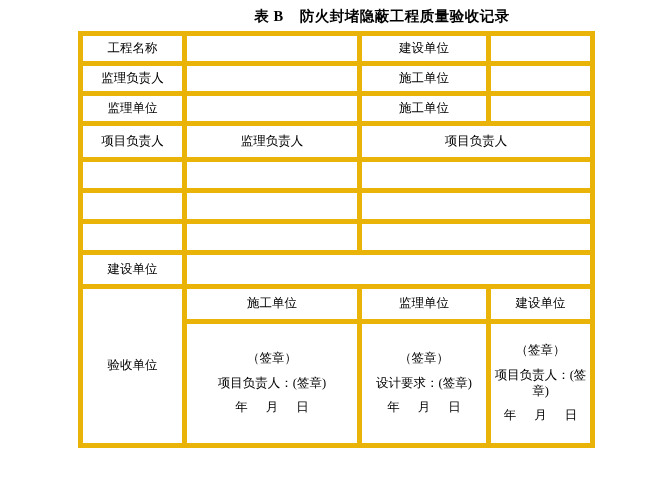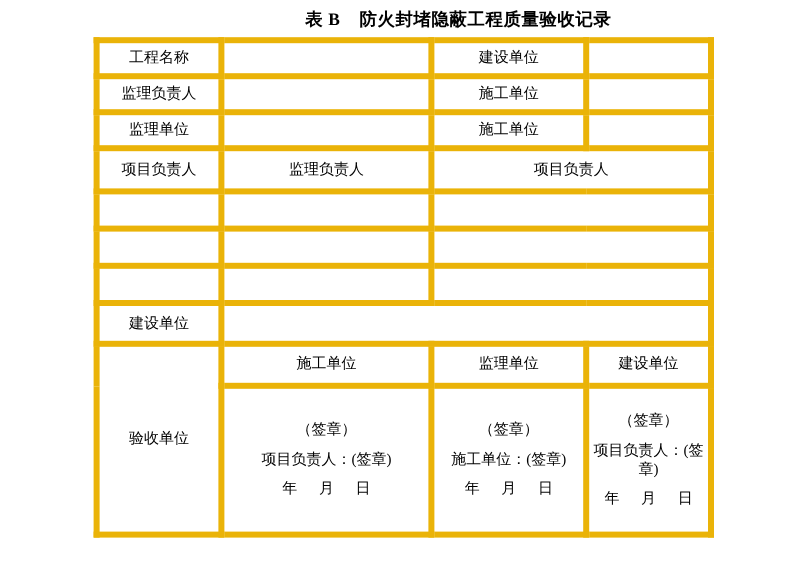--- a/index.html
+++ b/index.html
@@ -168,21 +168,21 @@
       <tr class="r-sign">
         <td class="sign-cell">
           <span class="line">（签章）</span>
           <span class="line">项目负责人：(签章)</span>
           <span class="line date">
             <span class="date-span"><span class="d">年</span><span class="d">月</span><span class="d">日</span></span>
           </span>
         </td>
         <td class="sign-cell">
           <span class="line">（签章）</span>
-          <span class="line">施工单位：(签章)</span>
+          <span class="line">设计要求：(签章)</span>
           <span class="line date">
             <span class="date-span"><span class="d">年</span><span class="d">月</span><span class="d">日</span></span>
           </span>
         </td>
         <td class="sign-cell">
           <span class="line">（签章）</span>
           <span class="line">项目负责人：(签章)</span>
           <span class="line date">
             <span class="date-span"><span class="d">年</span><span class="d">月</span><span class="d">日</span></span>
           </span>

